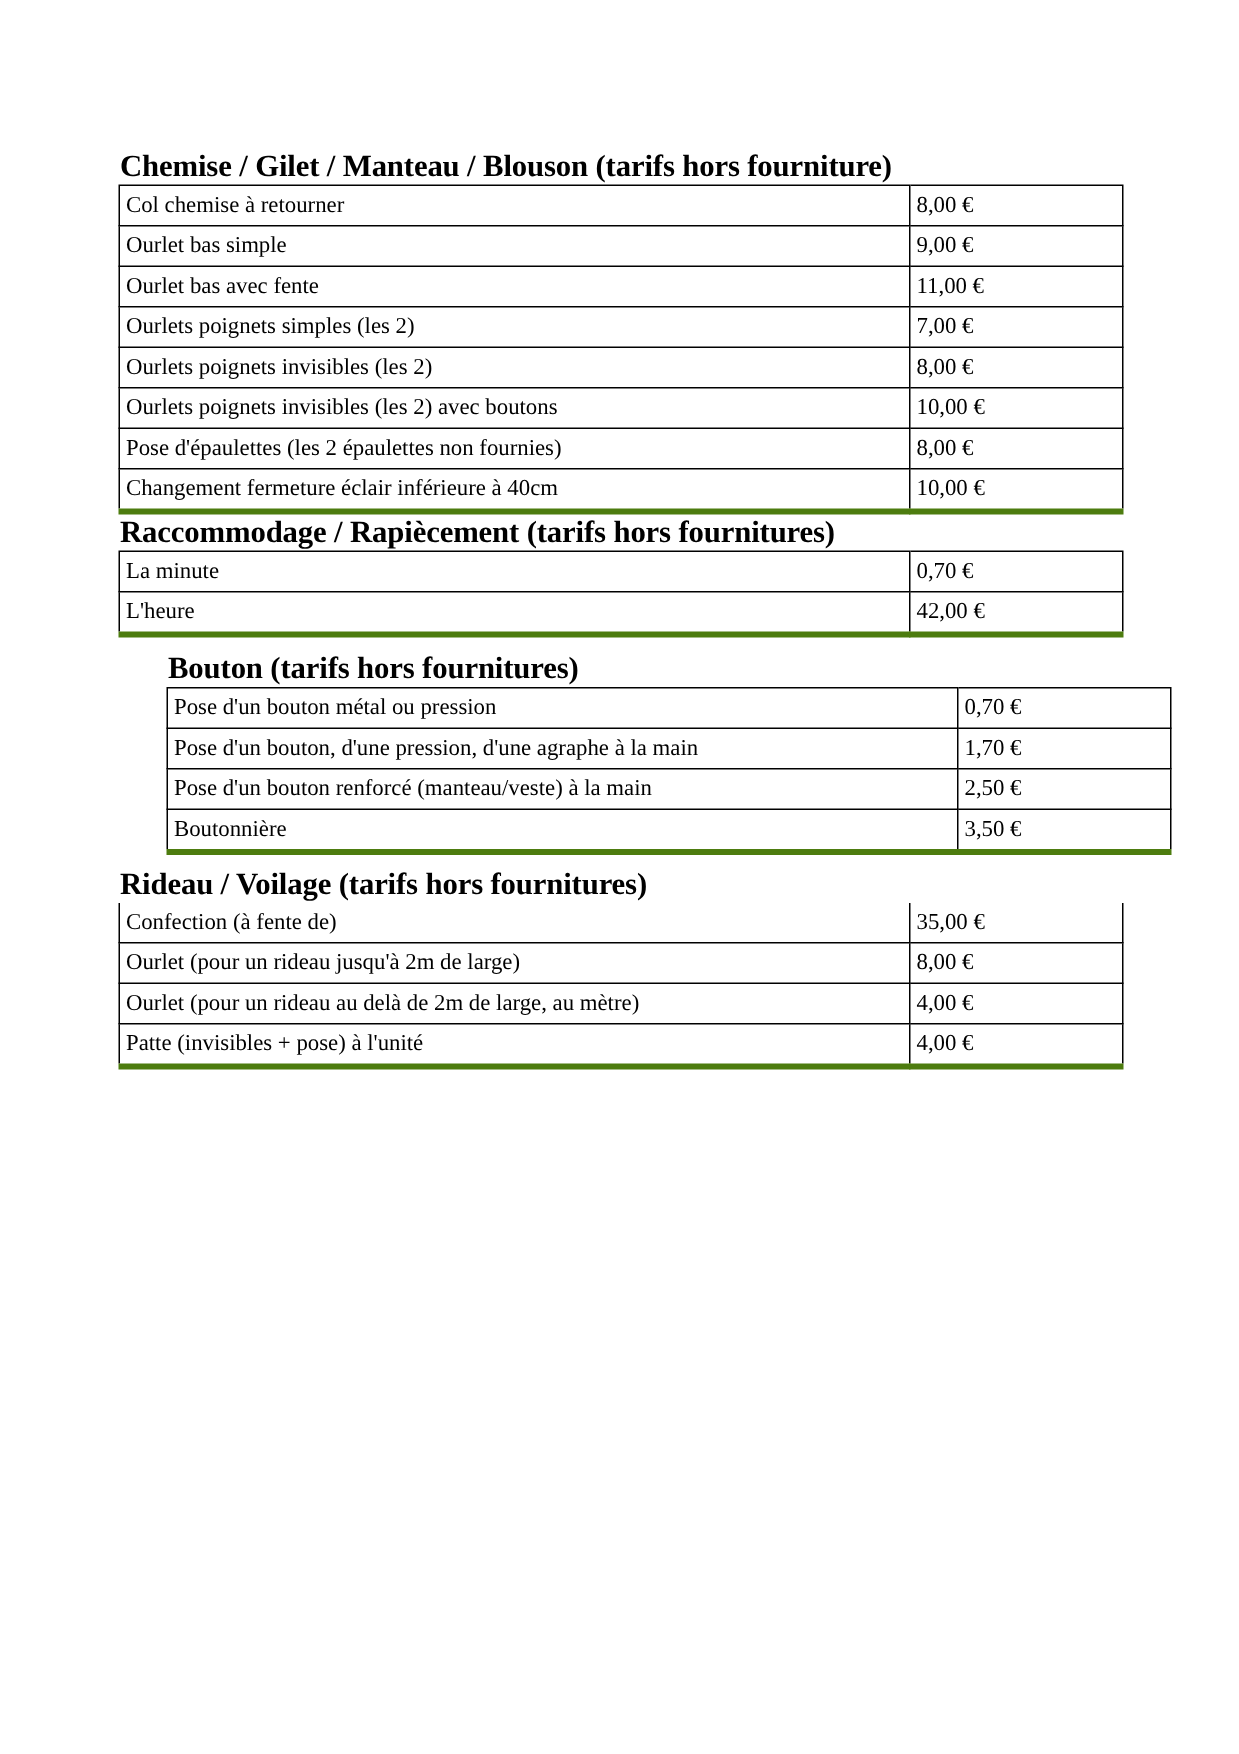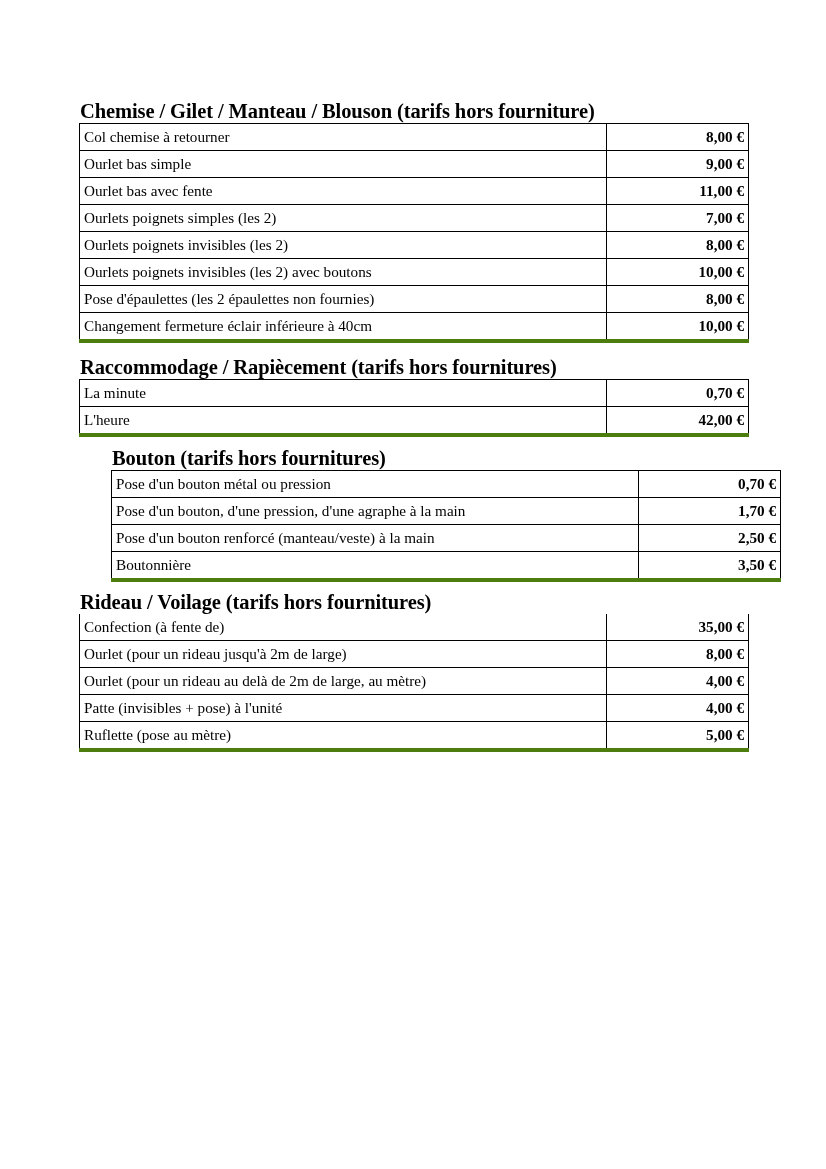--- a/index.html
+++ b/index.html
@@ -56,24 +56,24 @@
   }
   table.price-table tr:last-child td {
     border-bottom: 1px solid #7a7a7a;
   }
   td.label-cell {
     width: auto;
     text-align: left;
   }
   td.price-cell {
     width: 133px;
-    text-align: right;
-    font-weight: bold;
+    text-align: left;
+    font-weight: normal;
   }
-  .s1 { margin-bottom: 12px; }
+  .s1 { margin-bottom: 0; }
   .s2 { margin-bottom: 9px; }
   .s3 { margin-bottom: 8px; margin-left: 32px; }
 </style>
 </head>
 <body>
 
 <div class="page">
 
   <div class="section s1">
     <h2 class="section-title">Chemise / Gilet / Manteau / Blouson (tarifs hors fourniture)</h2>
@@ -168,21 +168,17 @@
             <td class="price-cell">8,00 €</td>
           </tr>
         <tr>
             <td class="label-cell">Ourlet (pour un rideau au delà de 2m de large, au mètre)</td>
             <td class="price-cell">4,00 €</td>
           </tr>
         <tr>
             <td class="label-cell">Patte (invisibles + pose) à l'unité</td>
             <td class="price-cell">4,00 €</td>
           </tr>
-        <tr>
-            <td class="label-cell">Ruflette (pose au mètre)</td>
-            <td class="price-cell">5,00 €</td>
-          </tr>
       </tbody>
     </table>
   </div>
 
 </div>
 
 </body></html>

